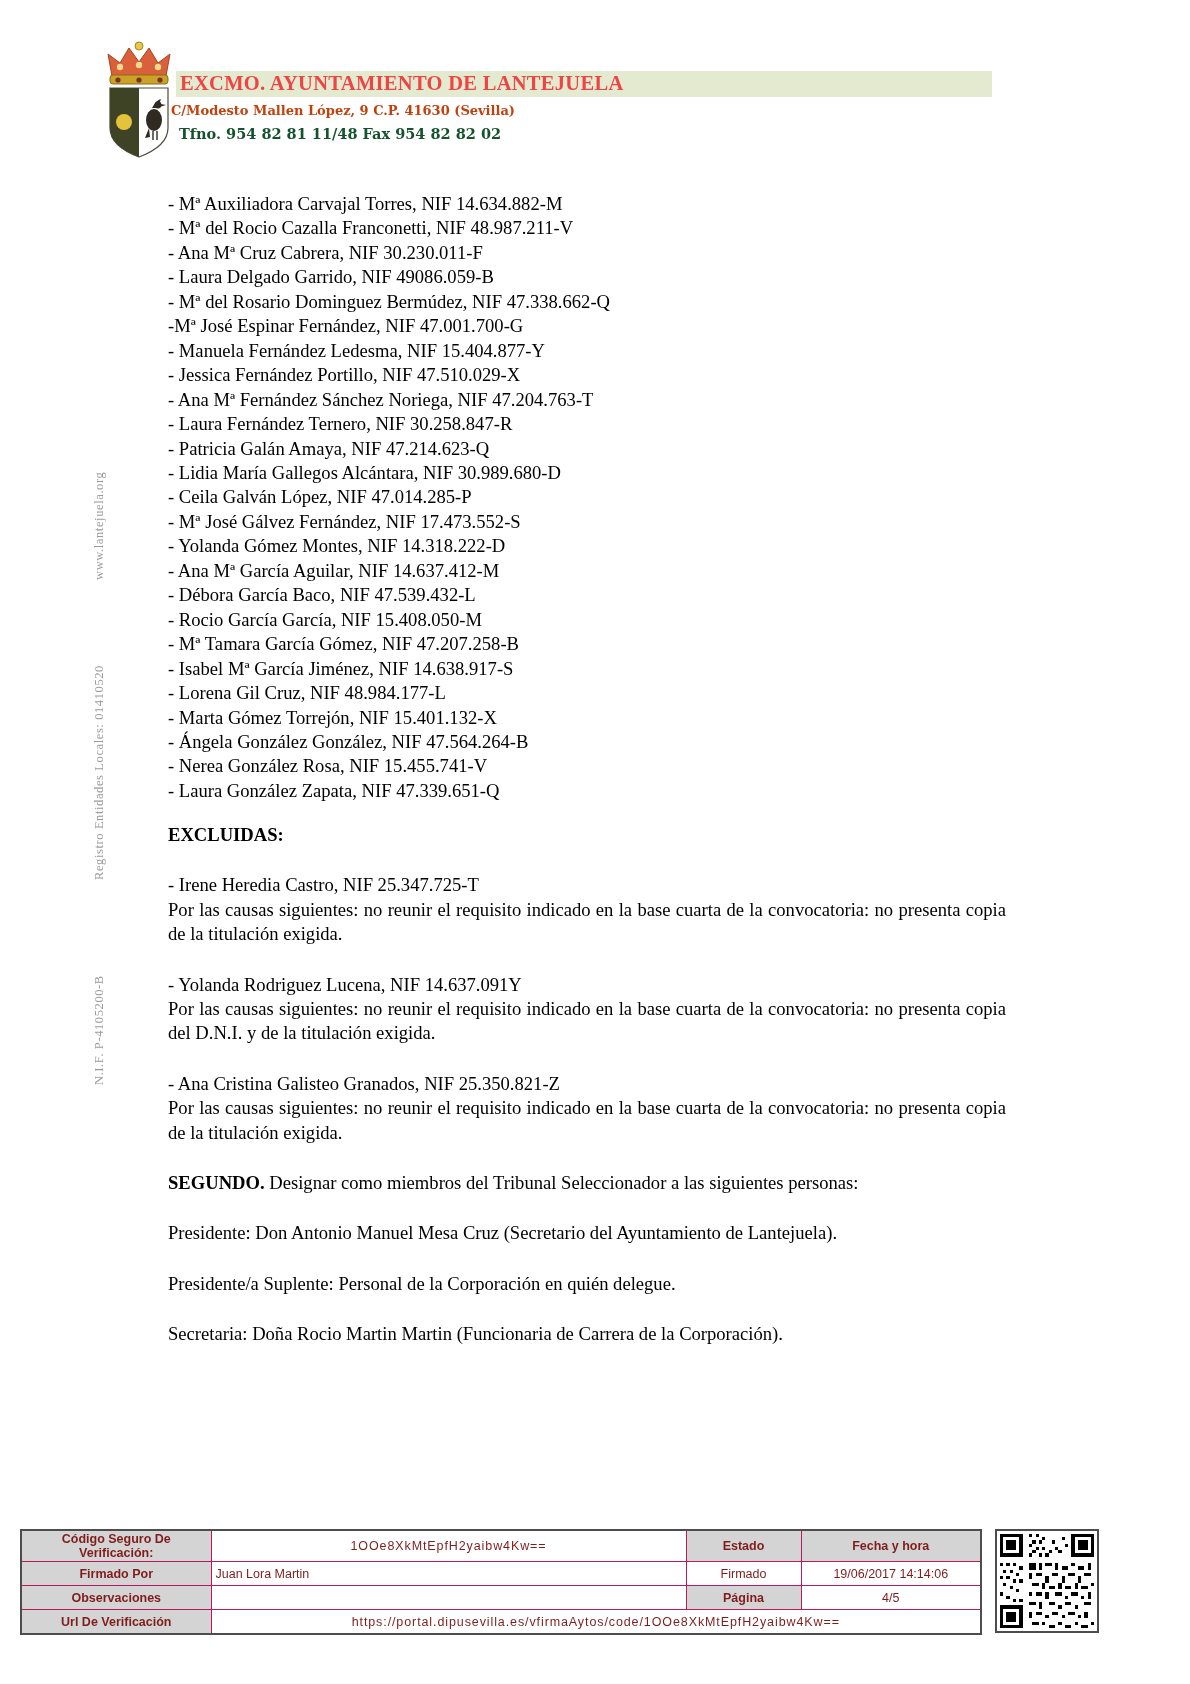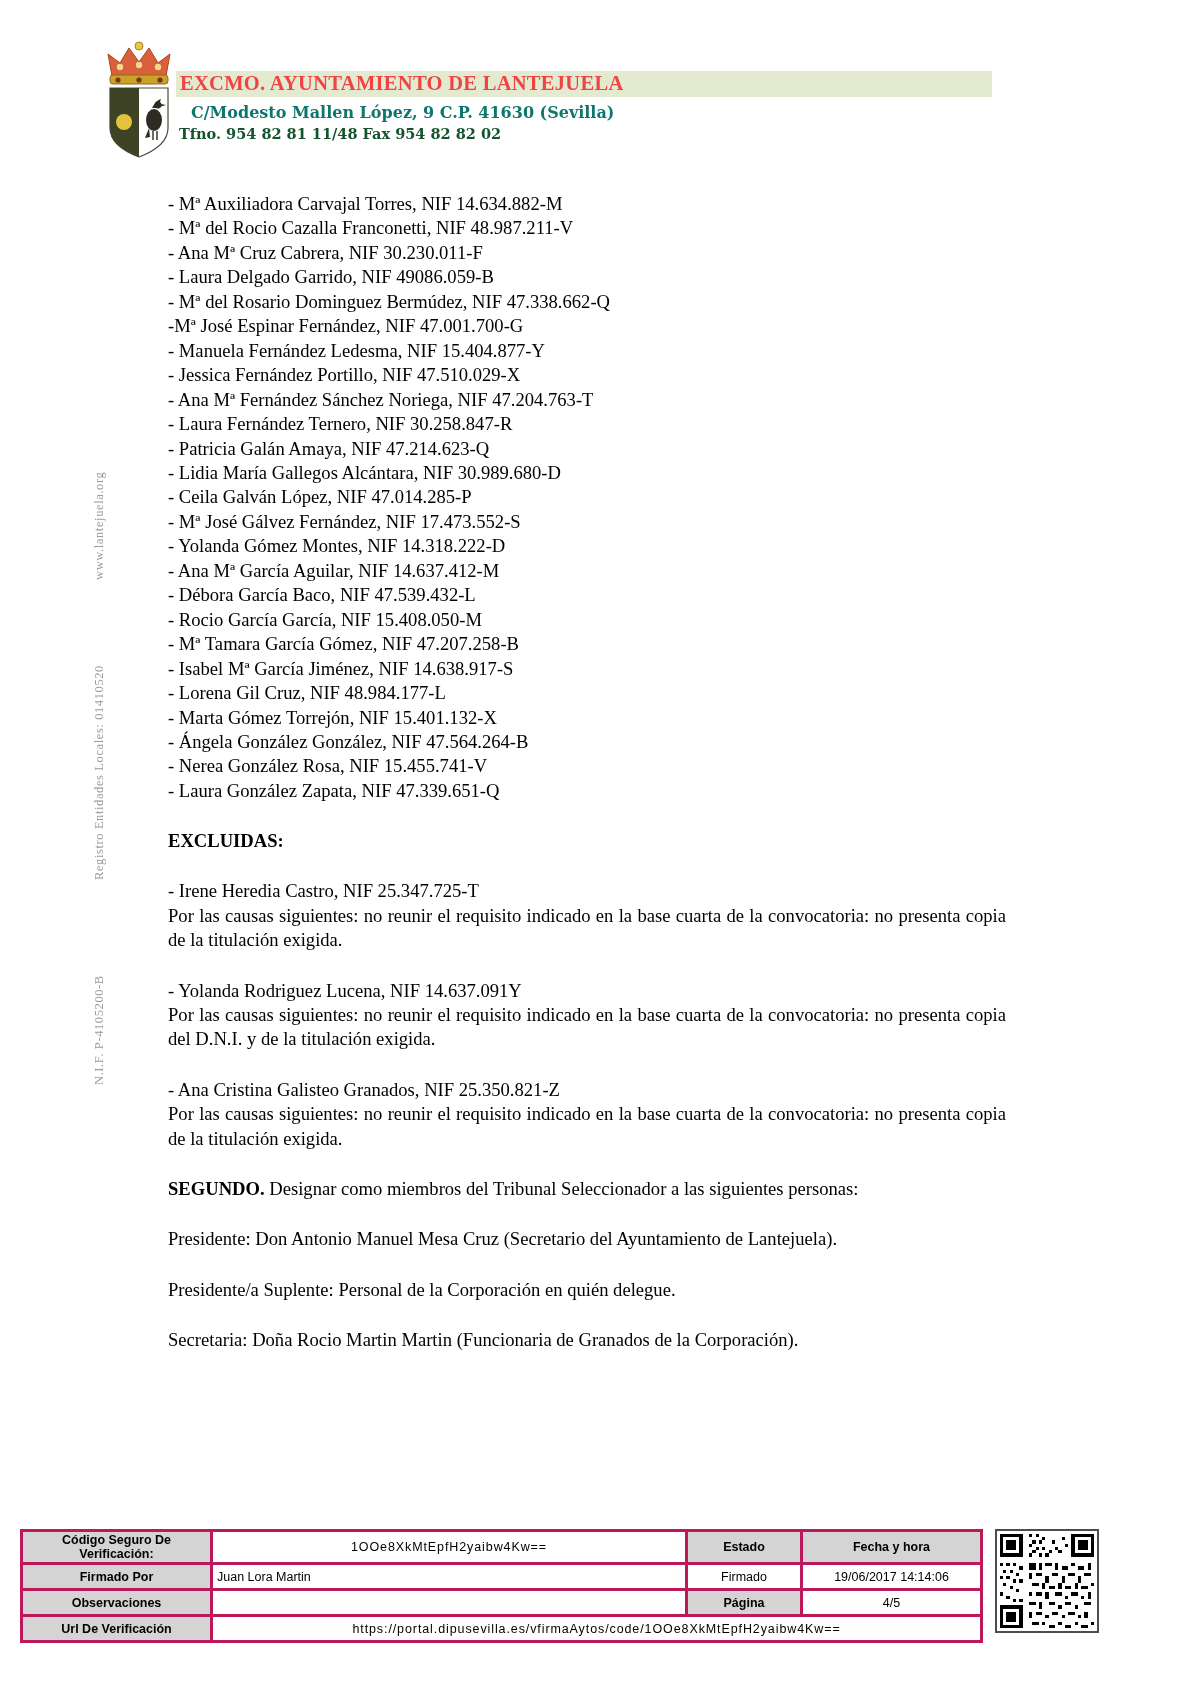--- a/index.html
+++ b/index.html
@@ -48,26 +48,26 @@
     line-height: 27px;
     font-family: "Liberation Serif", serif;
     font-size: 20.5px;
     font-weight: bold;
     letter-spacing: 0.3px;
     color: #ef4444;
     white-space: nowrap;
   }
   .header-addr1 {
     position: absolute;
-    left: 191px;
+    left: 171px;
     top: 103px;
     font-family: "DejaVu Serif", serif;
-    font-size: 16px;
+    font-size: 13px;
     font-weight: 600;
-    color: #0f766e;
+    color: #c2410c;
     white-space: nowrap;
   }
   .header-addr2 {
     position: absolute;
     left: 179px;
     top: 125px;
     font-family: "DejaVu Serif", serif;
     font-size: 14.5px;
     font-weight: 600;
     color: #14532d;
@@ -99,21 +99,21 @@
   .namelist {
     font-size: 18.6px;
     line-height: 24.45px;
   }
   .namelist .row {
     white-space: nowrap;
   }
   h2.section-head {
     font-size: 18.6px;
     font-weight: bold;
-    margin: 26px 0 0 0;
+    margin: 20px 0 0 0;
     line-height: 24px;
   }
   .excl-block {
     margin-top: 26px;
     font-size: 18.6px;
     line-height: 24.4px;
   }
   .excl-name { white-space: nowrap; }
   .excl-cause {
     text-align: justify;
@@ -137,26 +137,26 @@
     position: absolute;
     left: 0;
     top: 0;
     width: 960px;
     border-collapse: collapse;
     border: 2px solid #4d4d4d;
     table-layout: fixed;
     background: #fff;
   }
   .vtable td {
-    border: 3px solid #be185d;
+    border: 1px solid #be185d;
     height: 21px;
     font-family: "Liberation Sans", sans-serif;
     font-size: 12.5px;
     padding: 1px 4px;
-    color: #000000;
+    color: #7f1d1d;
   }
   .lbl {
     background: #d4d4d4;
     font-weight: bold;
     text-align: center;
   }
   .mono-c {
     font-family: "Liberation Mono", monospace;
     font-size: 12.5px;
     text-align: center;
@@ -263,21 +263,21 @@
 
   <div class="excl-block">
     <div class="excl-name">- Ana Cristina Galisteo Granados, NIF 25.350.821-Z</div>
     <div class="excl-cause">Por las causas siguientes: no reunir el requisito indicado en la base cuarta de la convocatoria: no presenta copia de la titulación exigida.</div>
   </div>
 
   <div class="para"><b>SEGUNDO.</b><span> Designar como miembros del Tribunal Seleccionador a las siguientes personas:</span></div>
 
   <div class="para">Presidente: Don Antonio Manuel Mesa Cruz (Secretario del Ayuntamiento de Lantejuela).</div>
   <div class="para">Presidente/a Suplente: Personal de la Corporación en quién delegue.</div>
-  <div class="para">Secretaria: Doña Rocio Martin Martin (Funcionaria de Granados de la Corporación).</div>
+  <div class="para">Secretaria: Doña Rocio Martin Martin (Funcionaria de Carrera de la Corporación).</div>
 </div>
 
 <div class="footer">
   <table class="vtable">
     <colgroup>
       <col style="width:190px">
       <col style="width:475px">
       <col style="width:115px">
       <col style="width:180px">
     </colgroup>

